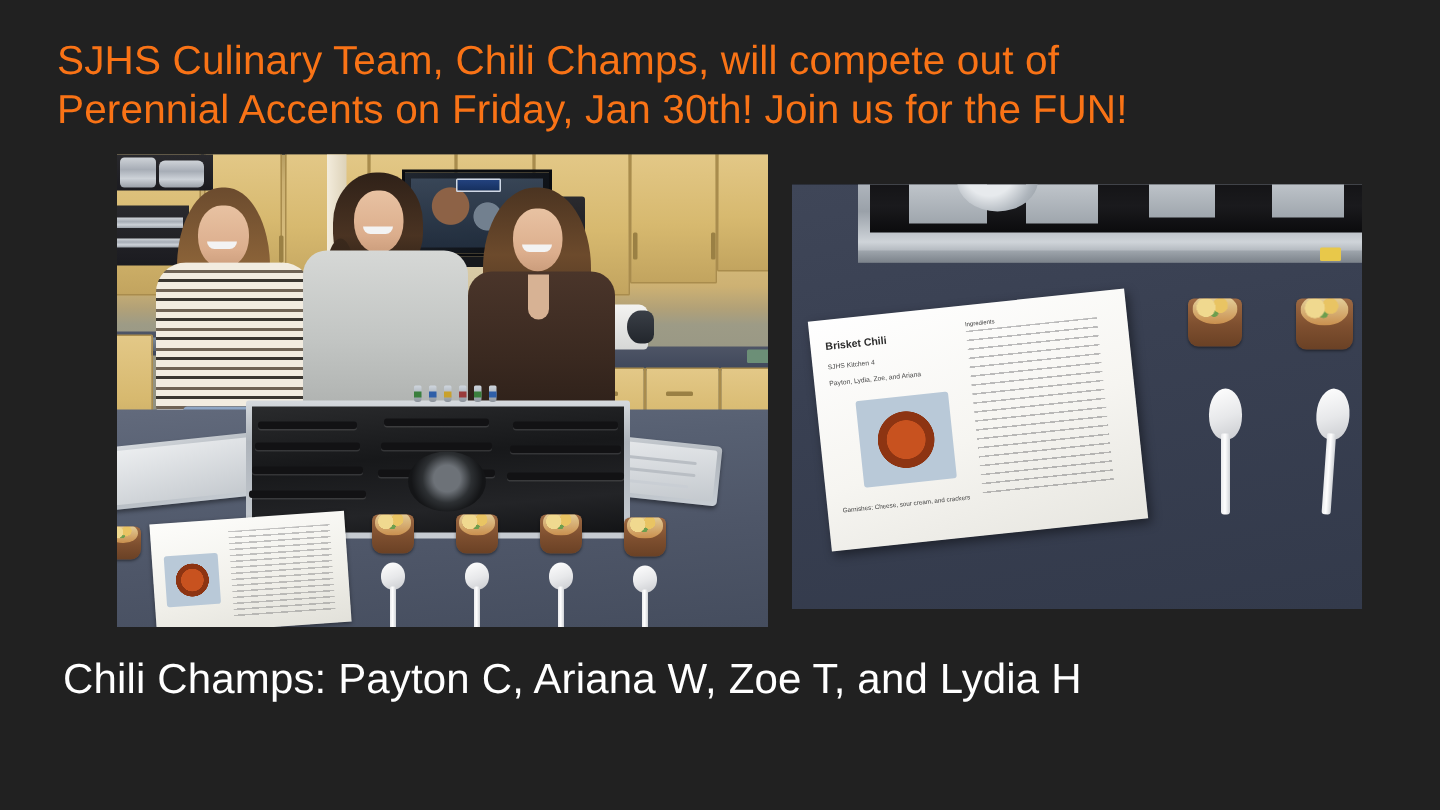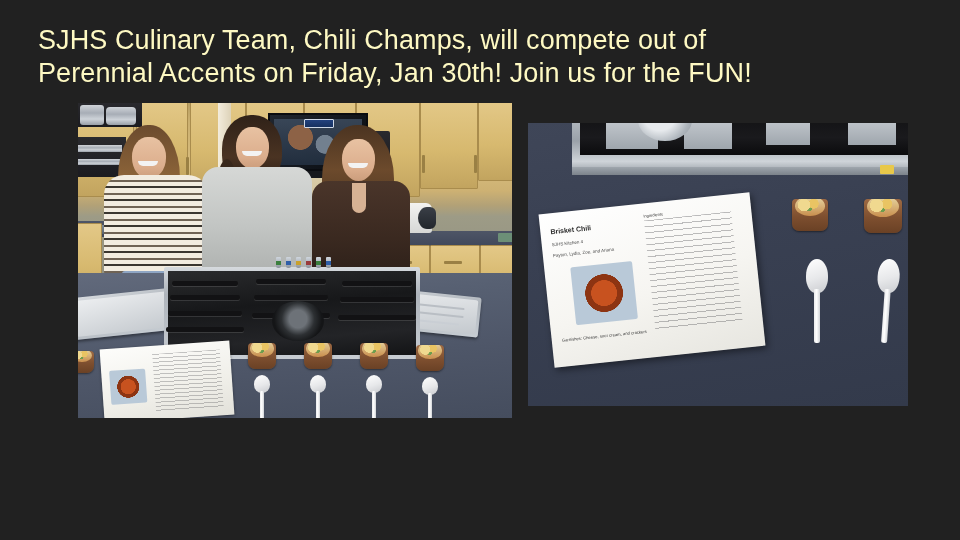--- a/index.html
+++ b/index.html
@@ -19,21 +19,21 @@
     overflow: hidden;
     background: #212121;
   }
 
   
   .headline {
     position: absolute;
     left: 38px;
     top: 24px;
     width: 884px;
-    color: #fef9c3;
+    color: #f97316;
     font-size: 27px;
     line-height: 33px;
     letter-spacing: 0.1px;
     white-space: pre-line;
   }
   .caption {
     position: absolute;
     left: 42px;
     top: 436px;
     width: 880px;
@@ -488,14 +488,15 @@
         <div class="stick"></div>
       </div>
       <div class="lyr spoon" style="left:348px; top:136px; width:22px; height:82px; transform:rotate(4deg);">
         <div class="bowl"></div>
         <div class="stick"></div>
       </div>
 
     </div>
   </div>
 
+  <div class="caption">Chili Champs: Payton C, Ariana W, Zoe T, and Lydia H</div>
 
 </div>
 
 </body></html>

